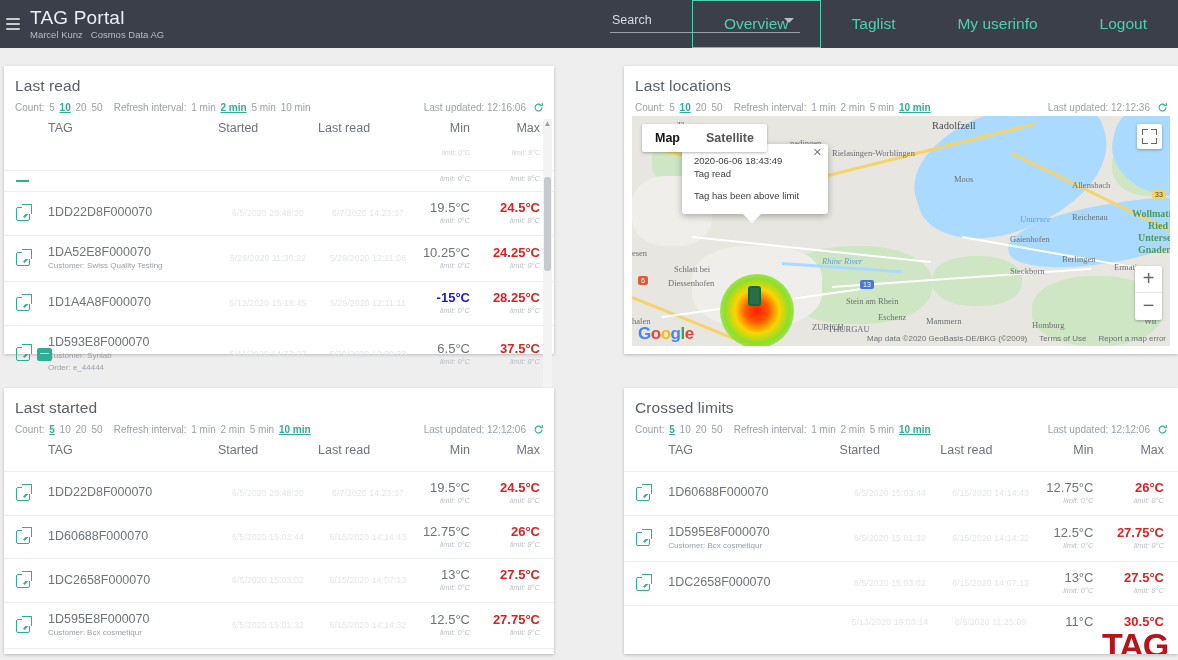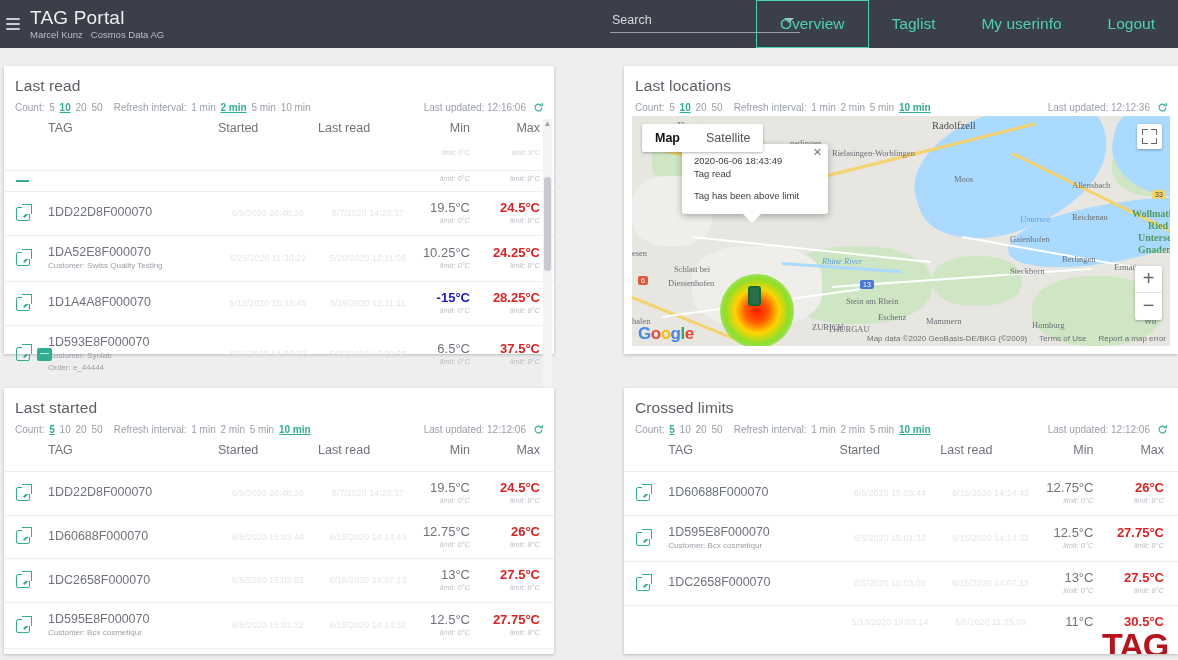--- a/index.html
+++ b/index.html
@@ -51,21 +51,21 @@
   .search-caret {
     position: absolute; right: 6px; top: 8px;
     width: 0; height: 0;
     border-left: 5px solid transparent; border-right: 5px solid transparent;
     border-top: 5px solid #b9bdc5;
   }
 
   .nav-links { position: absolute; right: 0; top: 0; height: 48px; display: flex; align-items: stretch; }
   .nav-link {
     display: flex; align-items: center; justify-content: center;
-    padding: 0 23px; color: #4dd0b1; font-size: 15.5px;
+    padding: 0 31px; color: #4dd0b1; font-size: 15.5px;
     text-decoration: none; cursor: pointer; white-space: nowrap;
     height: 48px;
   }
   .nav-link.active { border: 1px solid #4dd0b1; }
 
   
   .panel {
     position: absolute; background: #fff;
     box-shadow: 0 1px 3px rgba(0,0,0,.22);
   }
@@ -217,21 +217,21 @@
   .map-label.water { color: #5b9fd6; font-style: italic; }
   .map-label.park { color: #4f9a5e; font-weight: bold; font-size: 10px; }
   .map-label.big { font-size: 10.5px; color: #4a4e53; }
 
   .map-typesel {
     position: absolute; left: 10px; top: 8px; display: flex;
     background: #fff; box-shadow: 0 1px 3px rgba(0,0,0,.3); border-radius: 2px;
     z-index: 20;
   }
   .map-typesel div {
-    padding: 7px 13px; font-size: 12.5px; color: #555; cursor: pointer;
+    padding: 7px 13px; font-size: 12.5px; color: #555; cursor: pointer; font-weight: bold;
   }
   .map-typesel div.sel { font-weight: bold; color: #111; }
 
   .map-fullscreen {
     position: absolute; right: 8px; top: 8px; width: 25px; height: 25px;
     background: #fff; box-shadow: 0 1px 3px rgba(0,0,0,.3); border-radius: 2px;
     cursor: pointer; z-index: 20;
   }
   .map-fullscreen i {
     position: absolute; width: 6px; height: 6px; border: 1.5px solid #666;

